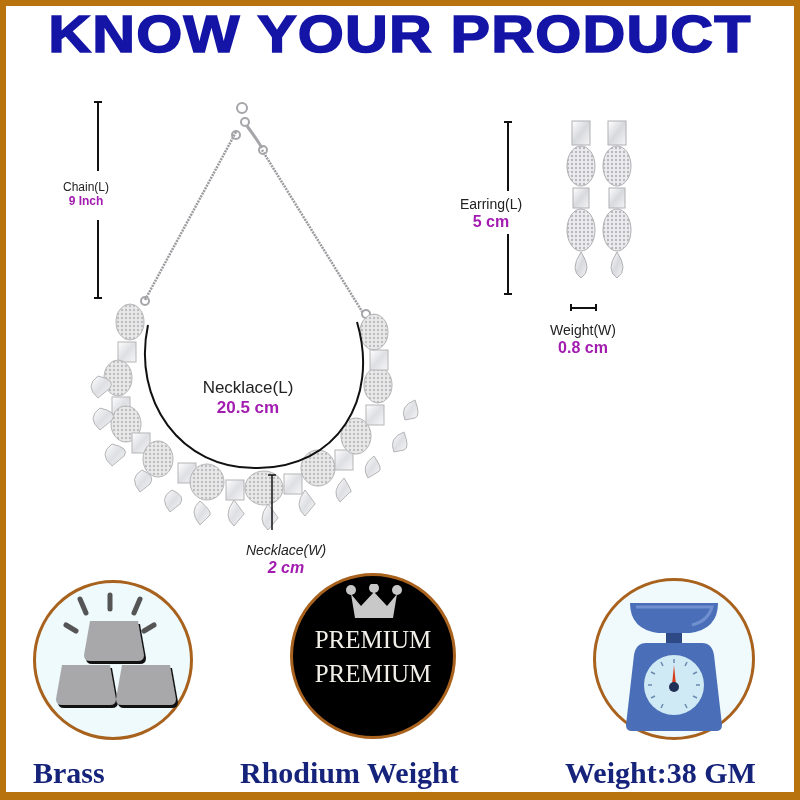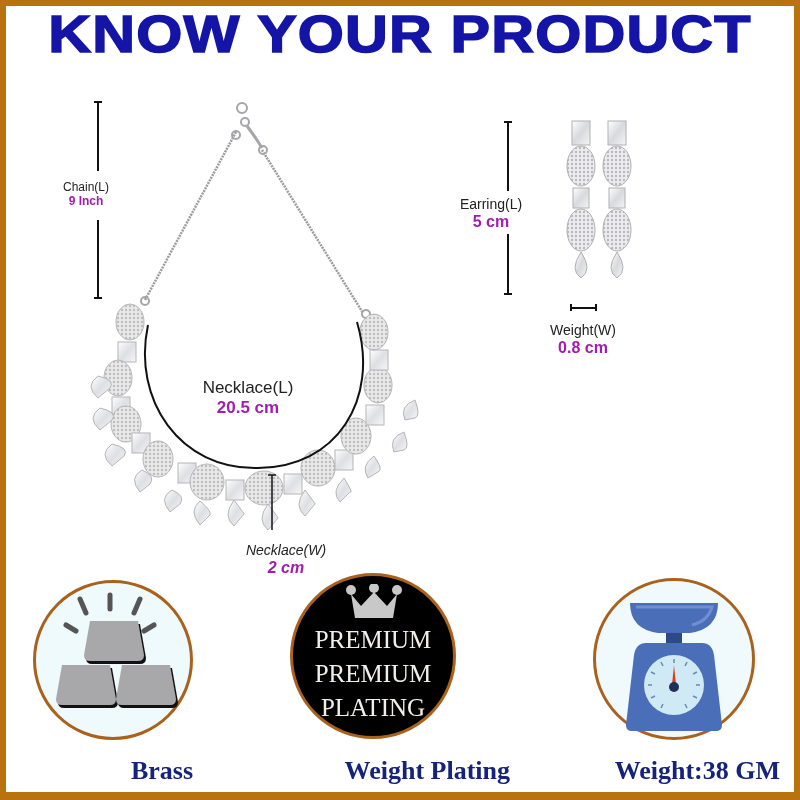--- a/index.html
+++ b/index.html
@@ -9,21 +9,21 @@
   .abs{position:absolute;}
   .vbar{position:absolute;width:2px;background:#111;}
   .cap{position:absolute;height:2px;background:#111;}
   .mlabel{position:absolute;text-align:center;font-size:12px;color:#222;line-height:14px;}
   .mlabel b{display:block;font-weight:700;font-size:12px;color:#a21caf;}
   .mlabel.big{font-size:17px;line-height:20px;text-align:center;}
   .mlabel.big b{font-size:17px;}
   .mlabel.mid{font-size:14px;line-height:17px;}
   .mlabel.mid b{font-size:16px;}
   .badge{position:absolute;border-radius:50%;box-sizing:border-box;border:3px solid #a8621d;}
-  .caption{position:absolute;text-align:right;font-family:"Liberation Serif",serif;font-weight:700;color:#16237a;font-size:26px;}
+  .caption{position:absolute;text-align:left;font-family:"Liberation Serif",serif;font-weight:700;color:#16237a;font-size:30px;}
   .plating-text{position:absolute;left:0;width:100%;text-align:center;font-family:"Liberation Serif",serif;color:#f2efe8;font-size:25px;line-height:31px;}
 </style>
 </head>
 <body>
 
 <div class="frame"></div>
 
 <div class="title">KNOW YOUR PRODUCT</div>
 
 <svg class="abs" style="left:60px;top:90px;" width="400" height="440" viewBox="60 90 400 440">
@@ -185,23 +185,22 @@
 
 <div class="badge" style="left:290px;top:573px;width:166px;height:166px;background:#000;border-color:#a8621d;">
   <svg class="abs" style="left:50px;top:8px;" width="62" height="36" viewBox="0 0 62 36">
     <circle cx="8" cy="6" r="5" fill="#c8c8c8"></circle>
     <circle cx="31" cy="4" r="5" fill="#c8c8c8"></circle>
     <circle cx="54" cy="6" r="5" fill="#c8c8c8"></circle>
     <path d="M8 10 L18 22 L31 8 L44 22 L54 10 L50 34 L12 34 Z" fill="#c8c8c8"></path>
   </svg>
   <div class="plating-text" style="top:48px;">PREMIUM</div>
   <div class="plating-text" style="top:82px;">PREMIUM</div>
-  <div class="plating-text" style="top:116px;">PLATING</div>
-</div>
-<div class="caption" style="left:240px;top:756px;width:270px;">Weight Plating</div>
+</div>
+<div class="caption" style="left:240px;top:756px;width:270px;">Rhodium Weight</div>
 
 <div class="badge" style="left:593px;top:578px;width:162px;height:162px;background:#f0fafd;">
   <svg width="156" height="156" viewBox="0 0 156 156">
     <path d="M34 22 h88 q0 26 -28 30 h-32 q-28 -4 -28 -30 z" fill="#4a6fb8"></path>
     <path d="M40 26 h76 q-4 14 -20 18" fill="none" stroke="#6f8fcf" stroke-width="3"></path>
     <rect x="70" y="52" width="16" height="10" fill="#2d4a86"></rect>
     <path d="M50 62 h56 q10 0 12 12 l8 70 q0 6 -6 6 h-84 q-6 0 -6 -6 l8 -70 q2 -12 12 -12 z" fill="#4a6fb8"></path>
     <circle cx="78" cy="104" r="30" fill="#cfeaf5"></circle>
     <g stroke="#6b8ab0" stroke-width="1.5">
       <line x1="78" y1="78" x2="78" y2="82"></line>

